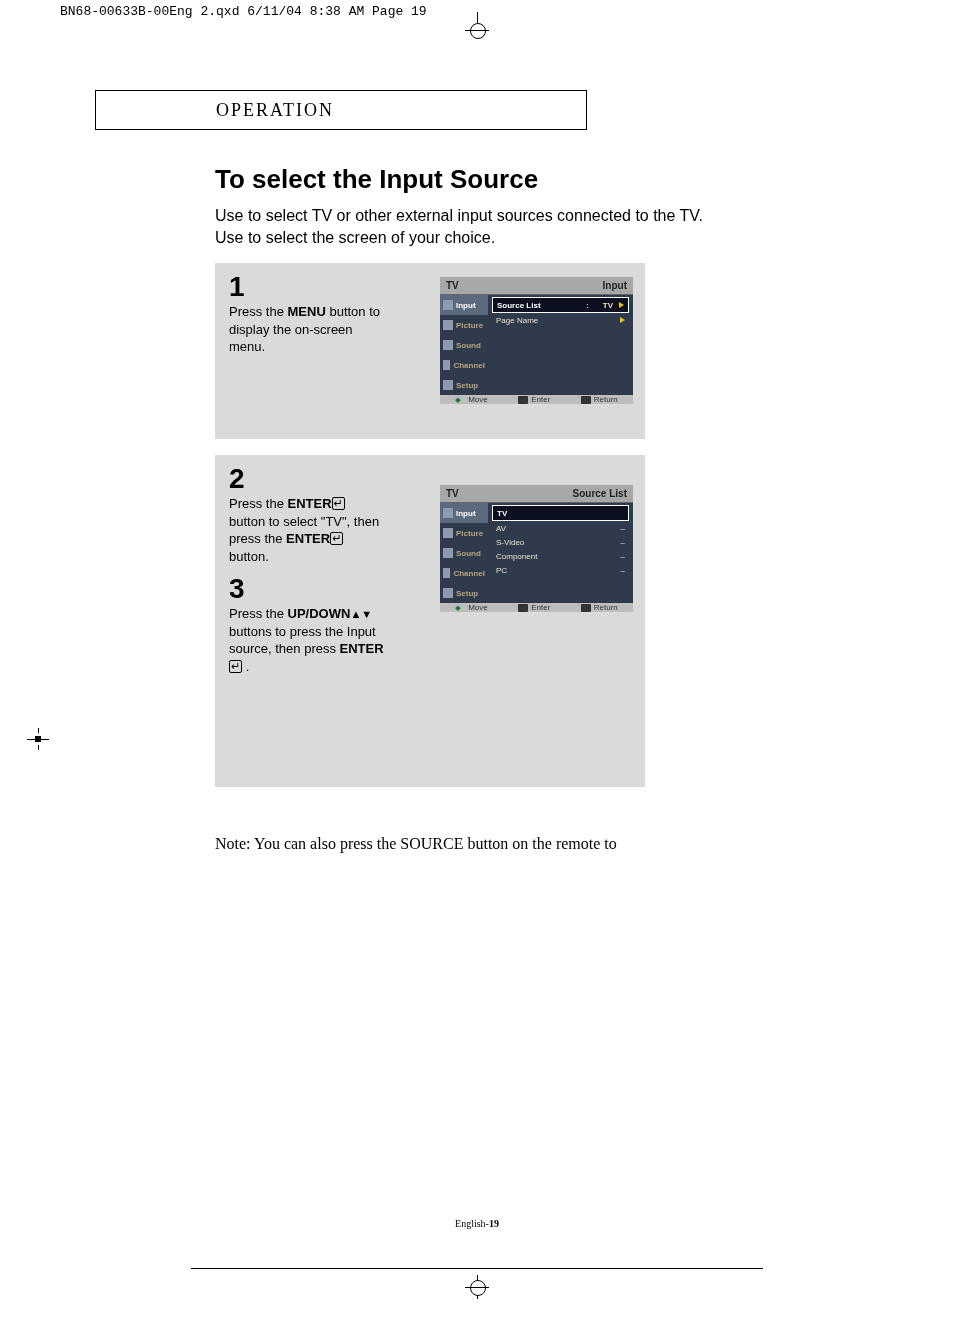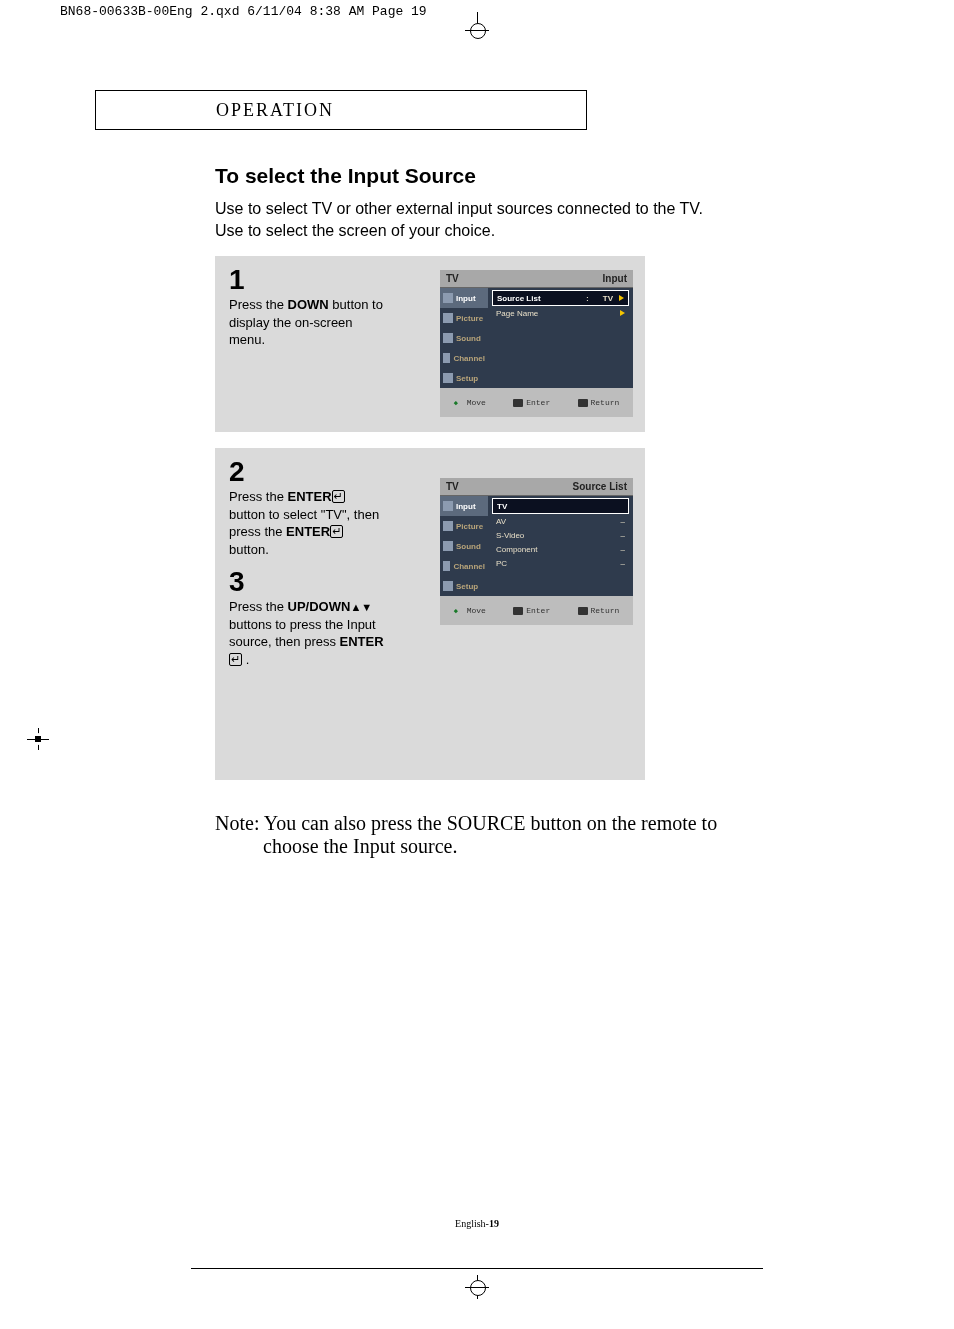--- a/index.html
+++ b/index.html
@@ -129,21 +129,21 @@
     font-variant: small-caps;
   }
 
   .main-content {
     margin-left: 120px;
   }
 
   h1.page-title {
     font-family: Arial, Helvetica, sans-serif;
     font-weight: bold;
-    font-size: 21px;
+    font-size: 26px;
     margin: 0 0 12px 0;
   }
   .intro p {
     font-family: Liberation Sans, sans-serif;
     font-size: 16px;
     margin: 4px 0;
   }
 
   .step-block {
     background: #dadada;
@@ -260,45 +260,44 @@
     width: 0; height: 0;
     border-top: 3px solid transparent;
     border-bottom: 3px solid transparent;
     border-left: 5px solid #f5c400;
     display: inline-block;
   }
   .osd-foot {
     background: #bdbdbd;
     display: flex;
     justify-content: space-around;
-    padding: 10px 0;
+    padding: 0 0;
     font-size: 8px;
     color: #333;
-    font-family: Liberation Mono, monospace;
   }
   .osd-foot .kf { display: flex; align-items: center; gap: 3px; }
   .kf .kicon {
     width: 10px; height: 8px;
     background: #333;
     display: inline-block;
     border-radius: 1px;
   }
   .kf .kicon.move { background: none; }
   .kf .kicon.move::before {
     content: "◆";
     color: #1a7a2a;
     font-size: 7px;
     display: block;
     line-height: 8px;
   }
 
   .note-text {
     font-family: "Times New Roman", serif;
-    font-size: 20px;
-    margin-top: 32px;
+    font-size: 16px;
+    margin-top: 48px;
   }
   .note-text .indent { margin-left: 48px; }
 
   .page-num {
     position: absolute;
     left: 50%;
     transform: translateX(-50%);
     bottom: 100px;
     font-family: "Times New Roman", serif;
     font-size: 10px;
@@ -331,21 +330,21 @@
 
       <div class="intro">
         <p>Use to select TV or other external input sources connected to the TV.</p>
         <p>Use to select the screen of your choice.</p>
       </div>
 
       <div class="step-block">
         <div class="step-num">1</div>
         <div class="step-text">
           <p>
-            <span>Press the </span><b>DOWN</b><span> button to display the on-screen menu.</span>
+            <span>Press the </span><b>MENU</b><span> button to display the on-screen menu.</span>
           </p>
         </div>
 
         <div class="osd">
           <div class="osd-top">
             <span>TV</span>
             <span>Input</span>
           </div>
           <div class="osd-body">
             <div class="osd-side">
@@ -479,21 +478,20 @@
             <span class="kf">
                 <span class="kicon"></span>
                 <span>Return</span>
               </span>
           </div>
         </div>
       </div>
 
       <div class="note-text">
         <div>Note: You can also press the SOURCE button on the remote to</div>
-        <div class="indent">choose the Input source.</div>
       </div>
 
     </div>
   </div>
 
   <div class="page-num">
     <span>English-</span><b>19</b>
   </div>
 
   <div class="crop-line-bottom"></div>

